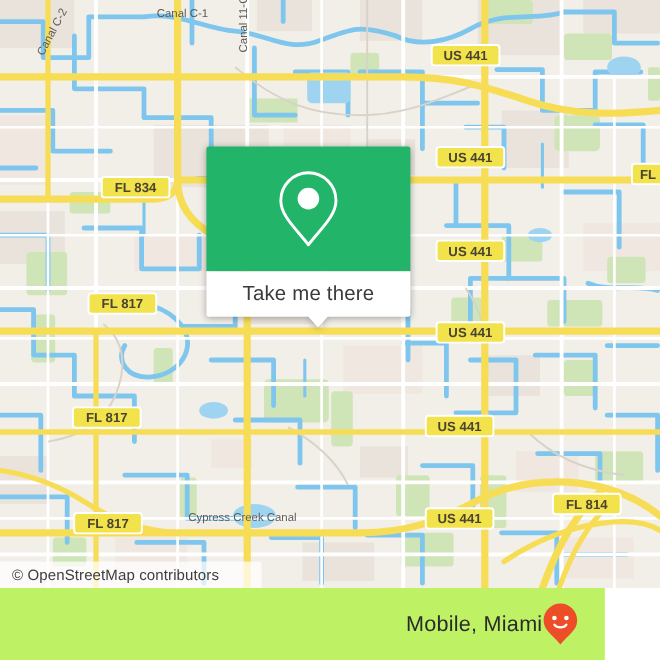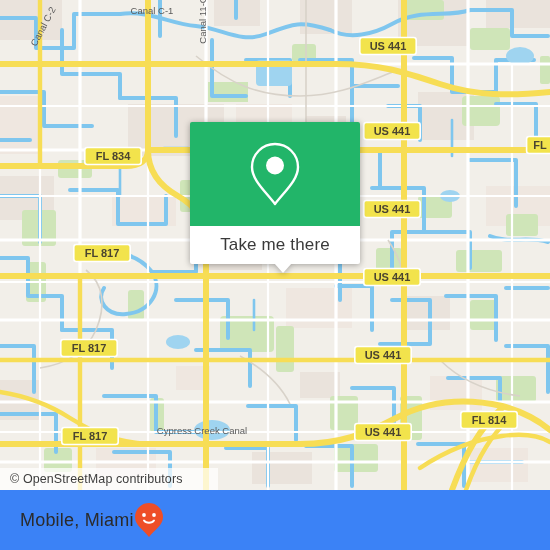--- a/index.html
+++ b/index.html
@@ -19,21 +19,21 @@
     position:absolute;left:0;top:468px;width:218px;height:22px;
     background:rgba(255,255,255,0.72);
     display:flex;align-items:center;
     box-sizing:border-box;padding-left:10px;
     z-index:40;
   }
   #attrib span{font-size:12.5px;color:#3d3d3d;letter-spacing:0.1px;white-space:nowrap;}
 
   
   #callout{
-    position:absolute;left:190px;top:122px;width:186px;height:142px;
+    position:absolute;left:172px;top:122px;width:186px;height:142px;
     z-index:60;
     filter:drop-shadow(0 1px 3px rgba(0,0,0,0.34));
   }
   #callout .green{
     position:absolute;left:0;top:0;width:170px;height:104px;
     background:#22b569;
     border-radius:2px 2px 0 0;
     display:flex;align-items:center;justify-content:center;
   }
   #callout .foot{
@@ -47,23 +47,23 @@
   #callout .tail{
     position:absolute;left:50%;top:141px;margin-left:-9px;
     width:0;height:0;
     border-left:9px solid transparent;
     border-right:9px solid transparent;
     border-top:10px solid #ffffff;
   }
 
   
   #bottombar{
-    position:absolute;left:0;top:490px;width:550px;height:60px;
-    background:#3b82f6;
-    display:flex;align-items:center;justify-content:flex-start;
+    position:absolute;left:0;top:490px;width:504px;height:60px;
+    background:#bef264;
+    display:flex;align-items:center;justify-content:flex-end;
     box-sizing:border-box;padding:0 22px 0 20px;
     z-index:70;
   }
   #placename{font-size:18px;color:#2b2b2b;letter-spacing:0.2px;white-space:nowrap;}
   #brand{display:flex;align-items:center;gap:3px;}
   #brand .wordmark{
     font-size:31px;font-weight:bold;color:#2b2b2b;letter-spacing:-0.6px;
     font-family:"DejaVu Sans", sans-serif;line-height:1;
   }
 </style>

